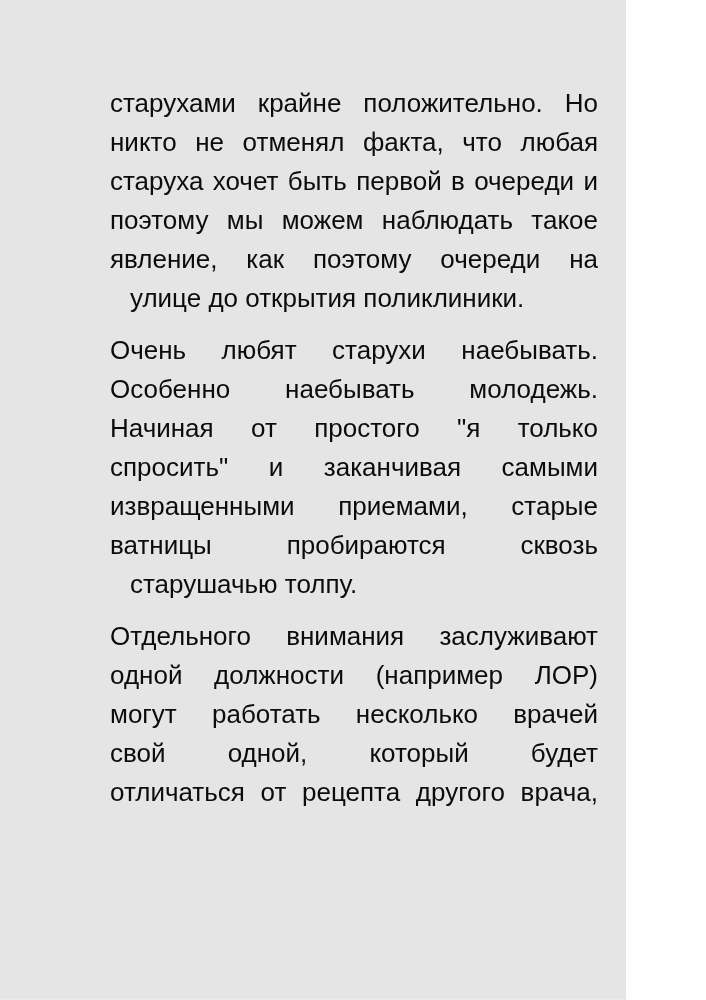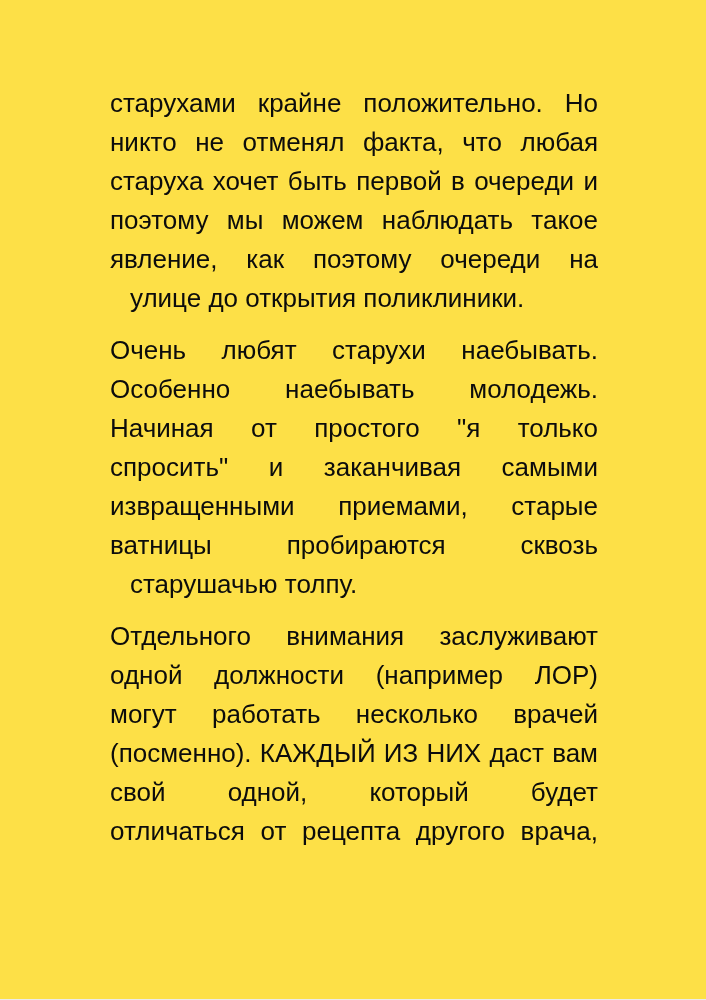--- a/index.html
+++ b/index.html
@@ -2,23 +2,23 @@
 <html><head>
 <meta charset="utf-8">
 <style>
   html, body {
     margin: 0;
     padding: 0;
     background: #ffffff;
   }
   .page {
     position: relative;
-    width: 706px;
+    width: 626px;
     height: 1000px;
-    background: #fde047;
+    background: #e5e5e5;
     overflow: hidden;
   }
   .text-col {
     position: absolute;
     left: 110px;
     top: 84px;
     width: 488px;
   }
   .para {
     margin: 0 0 13px 0;
@@ -68,19 +68,18 @@
         <div class="line">Начиная от простого "я только</div>
         <div class="line">спросить" и заканчивая самыми</div>
         <div class="line">извращенными приемами, старые</div>
         <div class="line">ватницы пробираются сквозь</div>
         <div class="line last">старушачью толпу.</div>
       </div>
       <div class="para">
         <div class="line">Отдельного внимания заслуживают</div>
         <div class="line">одной должности (например ЛОР)</div>
         <div class="line">могут работать несколько врачей</div>
-        <div class="line">(посменно). КАЖДЫЙ ИЗ НИХ даст вам</div>
         <div class="line">свой одной, который будет</div>
         <div class="line">отличаться от рецепта другого врача,</div>
       </div>
     </div>
   <div class="bottom-edge"></div>
 </div>
 
 </body></html>

